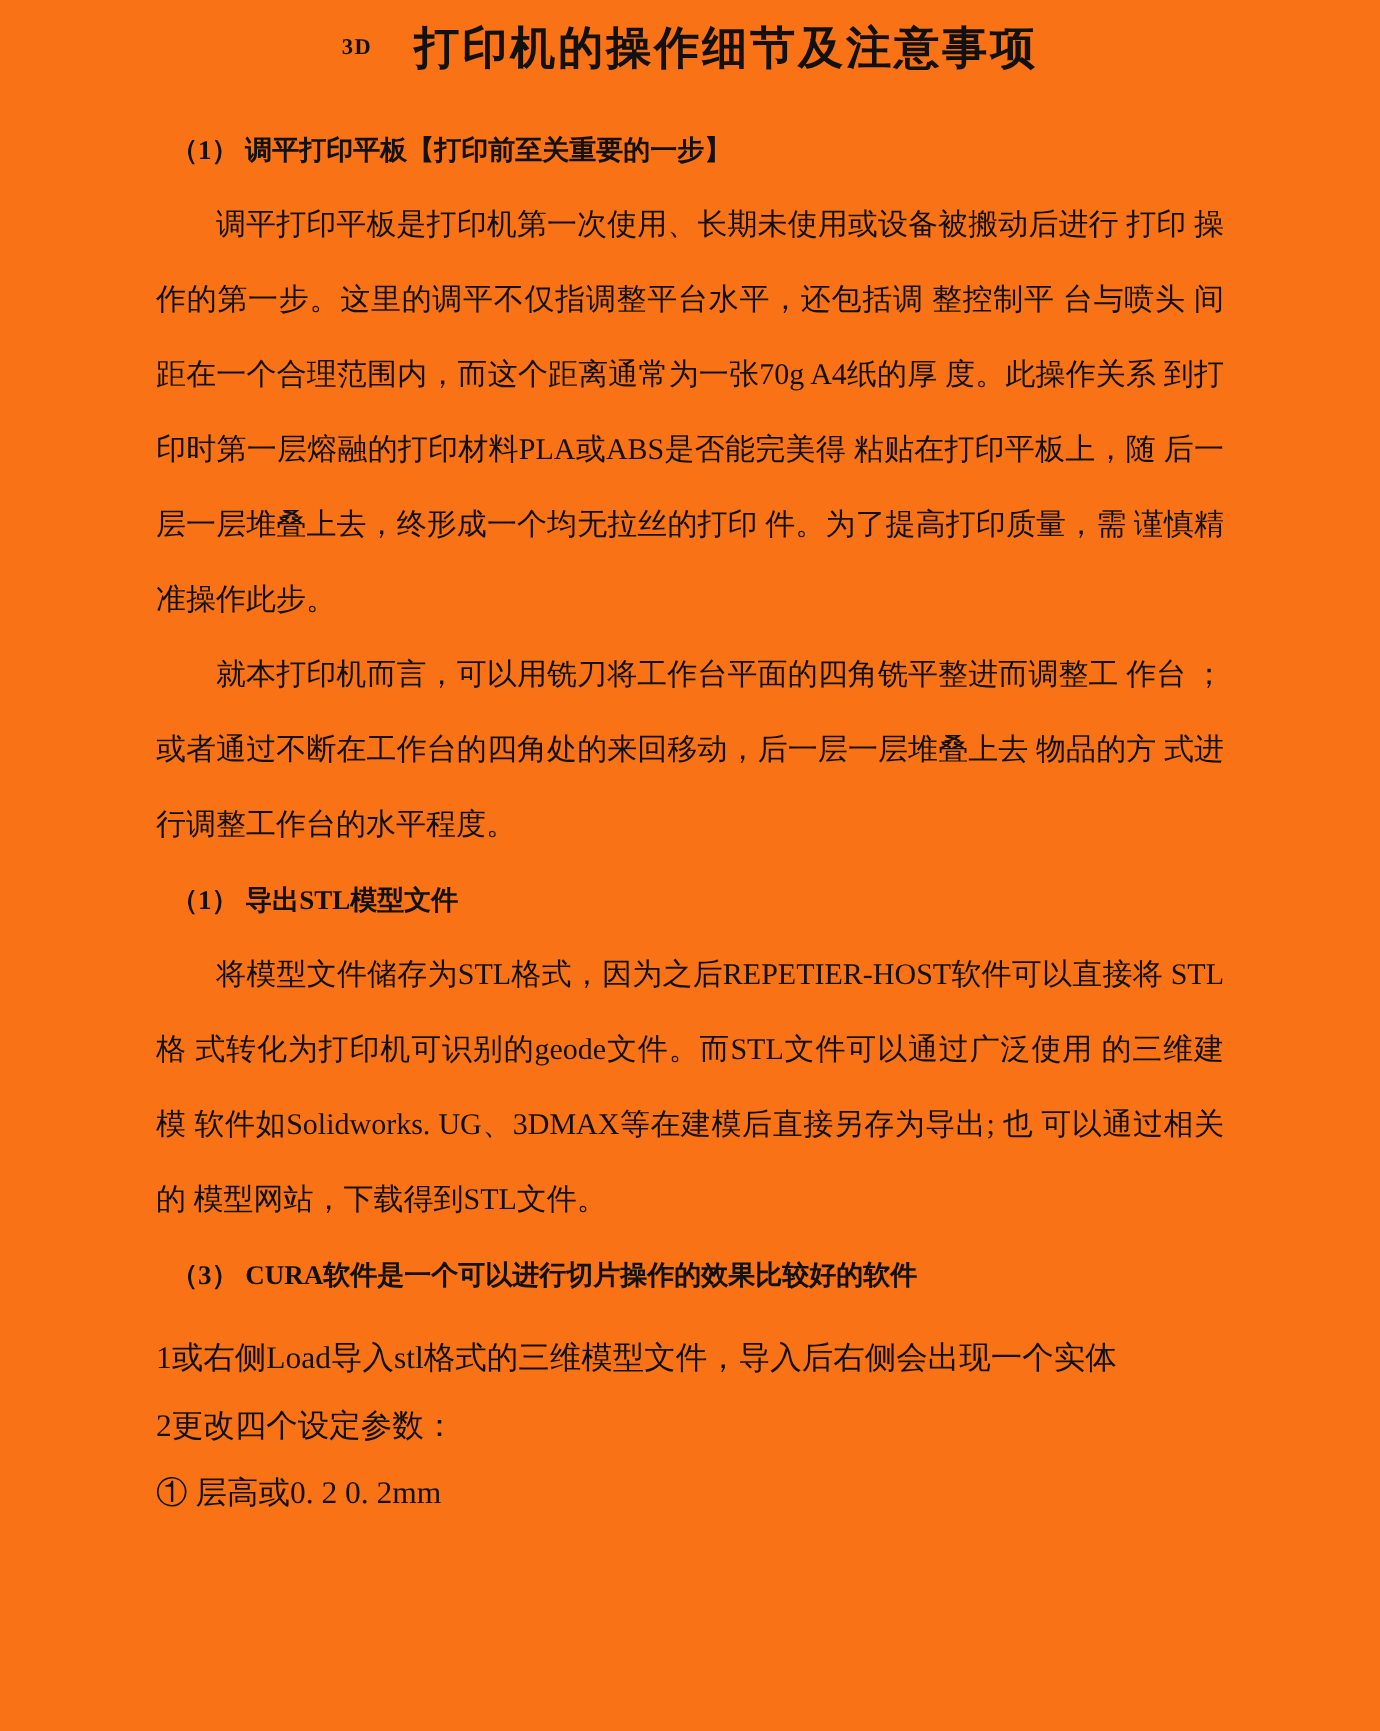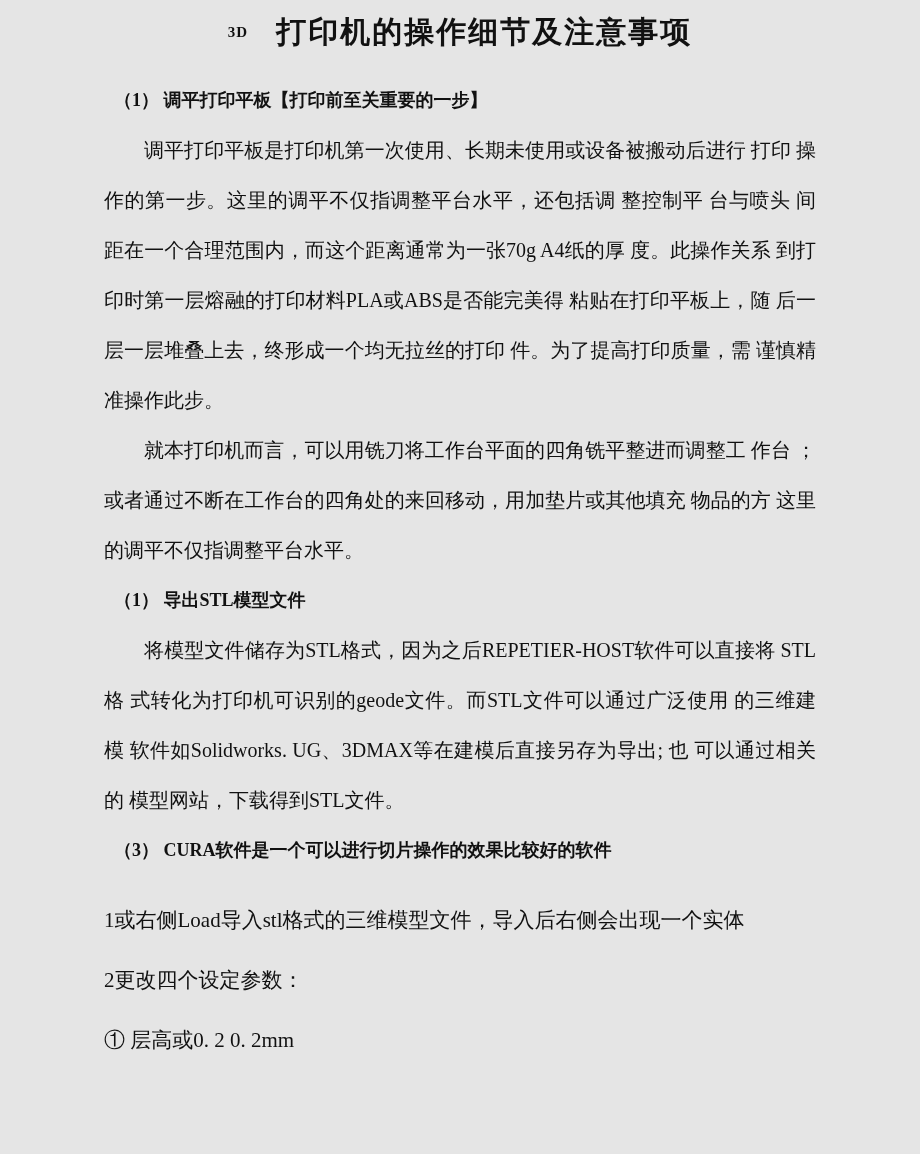--- a/index.html
+++ b/index.html
@@ -4,21 +4,21 @@
 <style>
   html, body {
     margin: 0;
     padding: 0;
     background: #ffffff;
   }
   .doc-page {
     width: 920px;
     min-height: 1154px;
     box-sizing: border-box;
-    background: #e5e5e5;
+    background: #f97316;
     color: #111111;
     font-family: "Liberation Serif", serif;
     padding: 8px 104px 40px 104px;
     overflow: hidden;
   }
   .title-row {
     text-align: center;
     margin: 4px 0 22px 0;
     white-space: nowrap;
   }
@@ -50,40 +50,40 @@
     line-height: 50px;
     text-align: justify;
     text-indent: 2em;
     margin: 0;
     word-break: break-all;
   }
   .line {
     font-size: 21px;
     font-weight: 400;
     line-height: 30px;
-    margin-top: 30px;
+    margin-top: 15px;
   }
   .line.bold {
     font-weight: bold;
   }
 </style>
 </head>
 <body>
 
 <div class="doc-page">
 
   <div class="title-row">
     <span class="title-prefix">3D</span><span class="title-text">打印机的操作细节及注意事项</span>
   </div>
 
   <div class="heading">（1） 调平打印平板【打印前至关重要的一步】</div>
 
   <div class="para">调平打印平板是打印机第一次使用、长期未使用或设备被搬动后进行 打印 操作的第一步。这里的调平不仅指调整平台水平，还包括调 整控制平 台与喷头 间距在一个合理范围内，而这个距离通常为一张70g A4纸的厚 度。此操作关系 到打印时第一层熔融的打印材料PLA或ABS是否能完美得 粘贴在打印平板上，随 后一层一层堆叠上去，终形成一个均无拉丝的打印 件。为了提高打印质量，需 谨慎精准操作此步。</div>
 
-  <div class="para">就本打印机而言，可以用铣刀将工作台平面的四角铣平整进而调整工 作台 ；或者通过不断在工作台的四角处的来回移动，用加垫片或其他填充 物品的方 这里的调平不仅指调整平台水平。</div>
+  <div class="para">就本打印机而言，可以用铣刀将工作台平面的四角铣平整进而调整工 作台 ；或者通过不断在工作台的四角处的来回移动，后一层一层堆叠上去 物品的方 式进行调整工作台的水平程度。</div>
 
   <div class="heading">（1） 导出STL模型文件</div>
 
   <div class="para">将模型文件储存为STL格式，因为之后REPETIER-HOST软件可以直接将 STL格 式转化为打印机可识别的geode文件。而STL文件可以通过广泛使用 的三维建模 软件如Solidworks. UG、3DMAX等在建模后直接另存为导出; 也 可以通过相关的 模型网站，下载得到STL文件。</div>
 
   <div class="heading">（3）  CURA软件是一个可以进行切片操作的效果比较好的软件</div>
 
   <div class="line">1或右侧Load导入stl格式的三维模型文件，导入后右侧会出现一个实体</div>
 
 

